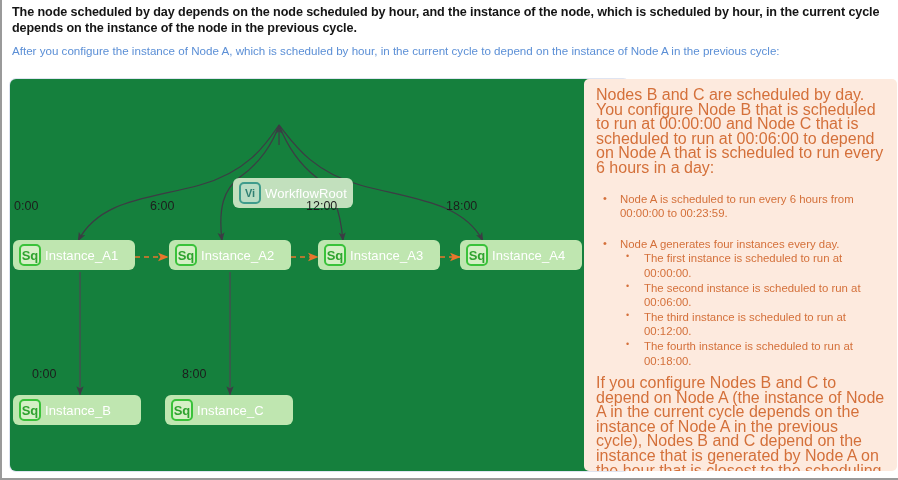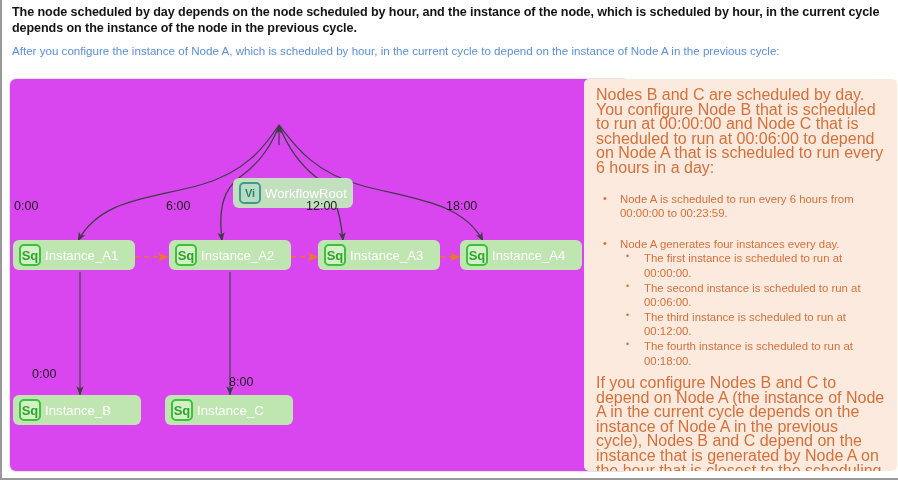--- a/index.html
+++ b/index.html
@@ -22,21 +22,21 @@
     line-height:16px;letter-spacing:-0.1px;
   }
   .subtitle{
     margin-top:7px;
     font-size:11.6px;color:#5b8fd6;line-height:15px;
   }
 
   
   .diagram-panel{
     position:absolute;left:8px;top:79px;width:619px;height:392px;
-    background:#d946ef;border-radius:6px;
+    background:#15803d;border-radius:6px;
     box-shadow:0 0 0 1px #dfe4f1;
     overflow:hidden;
   }
   .notes-panel{
     position:absolute;left:582px;top:79px;width:313px;height:392px;
     background:#fdeade;border-radius:5px;
     box-sizing:border-box;
     padding:9px 11px 0 12px;
     overflow:hidden;
   }
@@ -154,21 +154,21 @@
       <path d="M70,193 L70,316" stroke="#4a4a52" stroke-width="1.3" fill="none" marker-end="url(#ah)"></path>
       <path d="M220,193 L220,316" stroke="#4a4a52" stroke-width="1.3" fill="none" marker-end="url(#ah)"></path>
     </svg>
 
     <div class="node root" style="left:223px;top:99px;width:120px;">
       <span class="badge">Vi</span>
       <span class="nlabel">WorkflowRoot</span>
     </div>
 
     <div class="tlabel" style="left:4px;top:120px;">0:00</div>
-    <div class="tlabel" style="left:156px;top:120px;">6:00</div>
+    <div class="tlabel" style="left:140px;top:120px;">6:00</div>
     <div class="tlabel" style="left:296px;top:120px;">12:00</div>
     <div class="tlabel" style="left:436px;top:120px;">18:00</div>
 
     <div class="node inst" style="left:3px;top:161px;width:122px;">
       <span class="badge">Sq</span>
       <span class="nlabel">Instance_A1</span>
     </div>
 
     <div class="node inst" style="left:159px;top:161px;width:122px;">
       <span class="badge">Sq</span>
@@ -179,21 +179,21 @@
       <span class="badge">Sq</span>
       <span class="nlabel">Instance_A3</span>
     </div>
 
     <div class="node inst" style="left:450px;top:161px;width:122px;">
       <span class="badge">Sq</span>
       <span class="nlabel">Instance_A4</span>
     </div>
 
     <div class="tlabel" style="left:22px;top:288px;">0:00</div>
-    <div class="tlabel" style="left:172px;top:296px;margin-left:47px;">8:00</div>
+    <div class="tlabel" style="left:172px;top:288px;">8:00</div>
 
     <div class="node inst" style="left:3px;top:316px;width:128px;">
       <span class="badge">Sq</span>
       <span class="nlabel">Instance_B</span>
     </div>
 
     <div class="node inst" style="left:155px;top:316px;width:128px;">
       <span class="badge">Sq</span>
       <span class="nlabel">Instance_C</span>
     </div>

